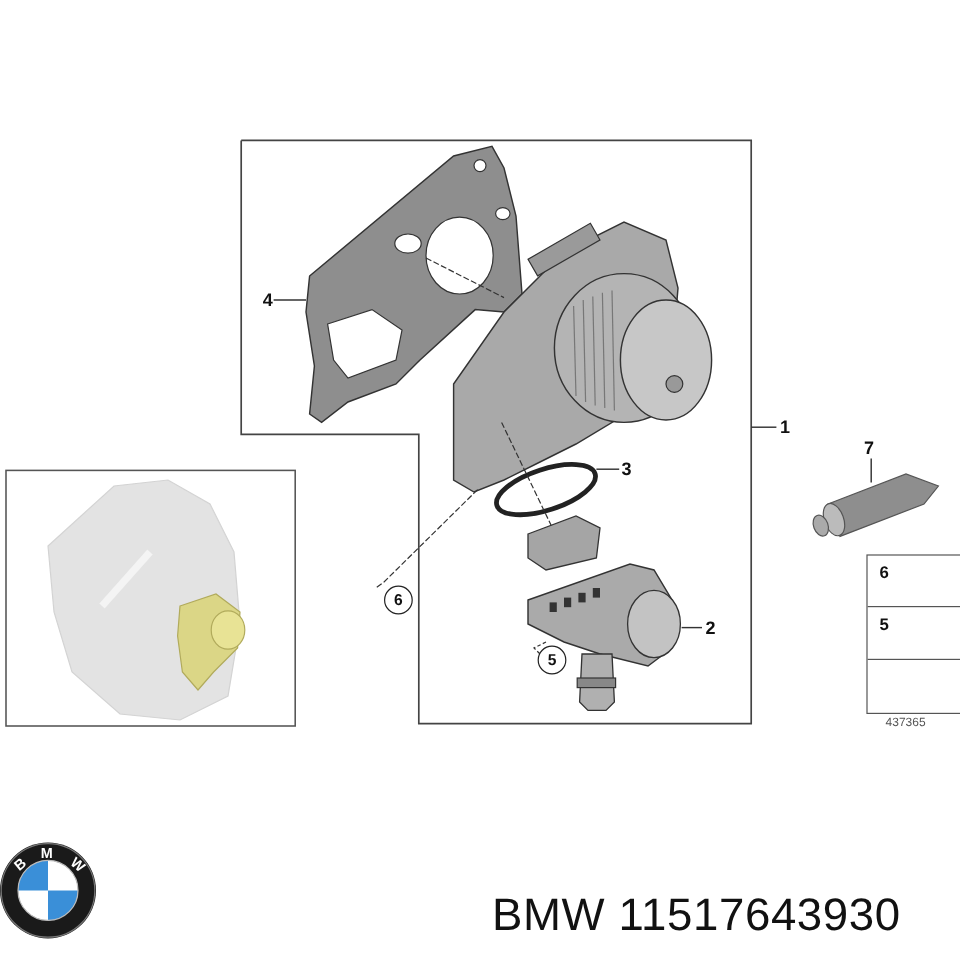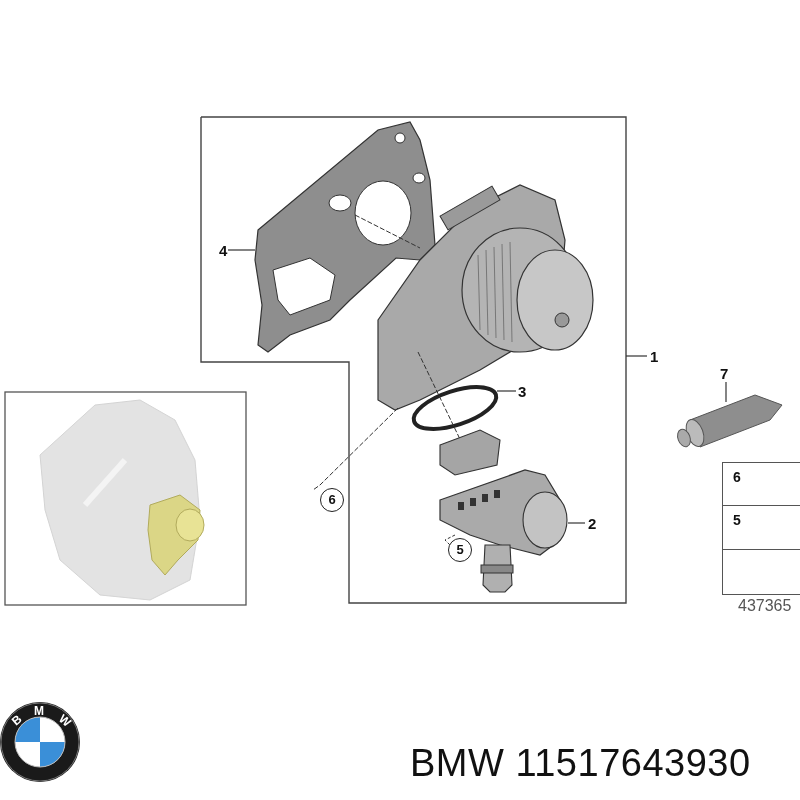--- a/index.html
+++ b/index.html
@@ -1,20 +1,20 @@
 <!DOCTYPE html>
 <html><head>
 <meta charset="utf-8">
 <style>
   html, body { margin:0; padding:0; background:#ffffff; }
   body { width:800px; height:800px; position:relative; overflow:hidden; font-family:"Liberation Sans", sans-serif; }
   .abs { position:absolute; }
   .callout { position:absolute; font-family:"Liberation Sans", sans-serif; font-weight:bold; font-size:15px; color:#111; line-height:1; }
   .circle-callout { position:absolute; width:22px; height:22px; border:1.6px solid #222; border-radius:50%; font-weight:bold; font-size:13px; color:#111; text-align:center; line-height:22px; background:#fff; }
-  .ref { position:absolute; font-size:16px; color:#555;text-align:right; }
+  .ref { position:absolute; font-size:10px; color:#555;text-align:right; }
   .brand-text { position:absolute; left:410px; top:742px; font-size:38px; color:#111; letter-spacing:0.5px; font-family:"Liberation Sans", sans-serif;text-align:right; }
   .side-box { position:absolute; border:1.4px solid #555; background:#fff; }
   .side-cell { position:absolute; left:0; width:100%; border-bottom:1.2px solid #555; }
   .side-cell .num { position:absolute; left:10px; top:6px; font-weight:bold; font-size:14px; color:#111; }
 </style>
 </head>
 <body>
 
 <svg class="abs" style="left:0;top:0" width="800" height="800">
 

